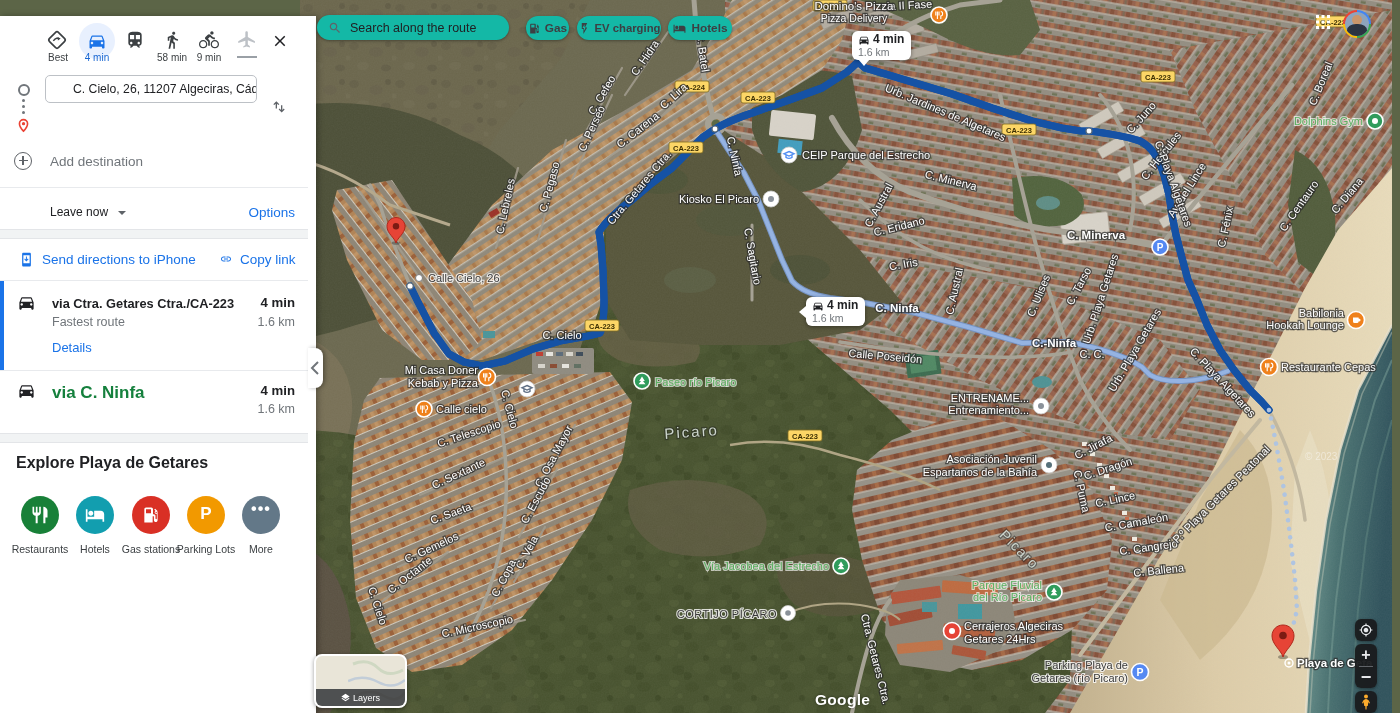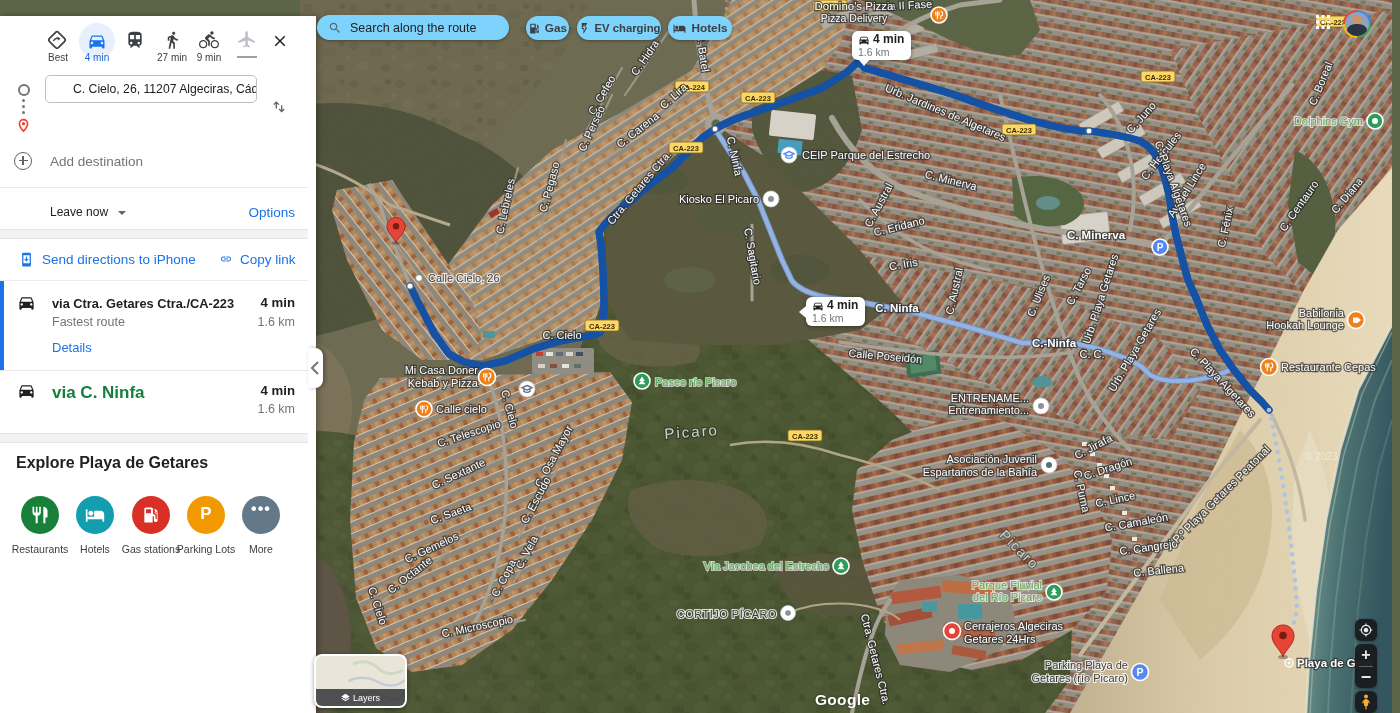--- a/index.html
+++ b/index.html
@@ -1,21 +1,21 @@
 <!DOCTYPE html>
 <html><head>
 <meta charset="utf-8">
 <style>
 html,body{margin:0;padding:0;}
 #app{position:relative;width:1400px;height:713px;overflow:hidden;font-family:"Liberation Sans",sans-serif;background:#5c6547;}
 #maparea{position:absolute;left:300px;top:0;width:1235px;height:713px;}
 #mapsvg{position:absolute;left:0;top:0;filter:blur(0.45px) saturate(0.97);}
 #sidebar{position:absolute;left:0;top:16px;width:316px;height:713px;background:#fff;box-shadow:2px 0 6px rgba(0,0,0,.3);z-index:5;}
 .ovl{position:absolute;z-index:6;}
-.pill{background:#7dd3fc;border-radius:20px;box-shadow:0 1px 3px rgba(0,0,0,.35);display:flex;align-items:center;color:#3c4043;font-size:13.5px;white-space:nowrap;}
+.pill{background:#14b8a6;border-radius:20px;box-shadow:0 1px 3px rgba(0,0,0,.35);display:flex;align-items:center;color:#3c4043;font-size:13.5px;white-space:nowrap;}
 .callout{position:absolute;background:#fff;border-radius:6px;box-shadow:0 1px 4px rgba(0,0,0,.4);padding:2px 7px 2px 6px;z-index:6;}
 .callout .l1{font-size:12px;font-weight:bold;color:#202124;display:flex;align-items:center;gap:3px;white-space:nowrap;line-height:13px;height:13px;}
 .callout .l2{font-size:10.5px;color:#70757a;line-height:11px;height:11px;margin-top:1px;}
 </style>
 </head>
 <body>
 <div id="app">
 <div id="maparea">
 <svg id="mapsvg" width="1092" height="713" viewBox="0 0 1092 713">
 <defs>
@@ -683,21 +683,21 @@
         </svg>
   <div style="position:absolute;left:79px;top:36px;width:36px;text-align:center;font-size:10px;color:#1967d2;">4 min</div>
 
   <svg style="position:absolute;left:125px;top:14px" width="20" height="20" viewBox="0 0 24 24">
           <path fill="#3c4043" d="M12 2c-4.4 0-8 .5-8 4v9.5C4 17.4 5.6 19 7.5 19L6 20.5v.5h2.2l2-2h3.7l2 2H18v-.5L16.5 19c1.9 0 3.5-1.6 3.5-3.5V6c0-3.5-3.6-4-8-4zM7.5 17c-.8 0-1.5-.7-1.5-1.5S6.7 14 7.5 14s1.5.7 1.5 1.5S8.3 17 7.5 17zm3.5-6H6V6h5v5zm5.5 6c-.8 0-1.5-.7-1.5-1.5s.7-1.5 1.5-1.5 1.5.7 1.5 1.5-.7 1.5-1.5 1.5zm1.5-6h-5V6h5v5z"></path>
         </svg>
 
   <svg style="position:absolute;left:163px;top:13px" width="19" height="22" viewBox="0 0 24 24">
           <path fill="#3c4043" d="M13.5 5.5c1.1 0 2-.9 2-2s-.9-2-2-2-2 .9-2 2 .9 2 2 2zM9.8 8.9L7 23h2.1l1.8-8 2.1 2v6h2v-7.5l-2.1-2 .6-3C14.8 12 16.8 13 19 13v-2c-1.9 0-3.5-1-4.3-2.4l-1-1.6c-.4-.6-1-1-1.7-1-.3 0-.5.1-.8.1L6 8.3V13h2V9.6l1.8-.7"></path>
         </svg>
-  <div style="position:absolute;left:154px;top:36px;width:36px;text-align:center;font-size:10px;color:#3c4043;">27 min</div>
+  <div style="position:absolute;left:154px;top:36px;width:36px;text-align:center;font-size:10px;color:#3c4043;">58 min</div>
 
   <svg style="position:absolute;left:198px;top:14px" width="22" height="20" viewBox="0 0 24 24">
           <path fill="#3c4043" d="M15.5 5.5c1.1 0 2-.9 2-2s-.9-2-2-2-2 .9-2 2 .9 2 2 2zM5 12c-2.8 0-5 2.2-5 5s2.2 5 5 5 5-2.2 5-5-2.2-5-5-5zm0 8.5c-1.9 0-3.5-1.6-3.5-3.5s1.6-3.5 3.5-3.5 3.5 1.6 3.5 3.5-1.6 3.5-3.5 3.5zm5.8-10l2.4-2.4.8.8c1.3 1.3 3 2.1 5.1 2.1V9c-1.5 0-2.7-.6-3.6-1.5l-1.9-1.9c-.5-.4-1-.6-1.6-.6s-1.1.2-1.4.6L7.8 8.4c-.4.4-.6.9-.6 1.4 0 .6.2 1.1.6 1.4L11 14v5h2v-6.2l-2.2-2.3zM19 12c-2.8 0-5 2.2-5 5s2.2 5 5 5 5-2.2 5-5-2.2-5-5-5zm0 8.5c-1.9 0-3.5-1.6-3.5-3.5s1.6-3.5 3.5-3.5 3.5 1.6 3.5 3.5-1.6 3.5-3.5 3.5z"></path>
         </svg>
   <div style="position:absolute;left:191px;top:36px;width:36px;text-align:center;font-size:10px;color:#3c4043;">9 min</div>
 
   <svg style="position:absolute;left:237px;top:14px" width="20" height="20" viewBox="0 0 24 24">
           <path fill="#bdc1c6" d="M21.5 15.5v-2l-8.5-5V3c0-.8-.7-1.5-1.5-1.5S10 2.2 10 3v5.5l-8.5 5v2l8.5-2.7V18l-2.5 1.9V21l4-1.2 4 1.2v-1.6L13 17.5v-5.2l8.5 3.2z"></path>
         </svg>
   <div style="position:absolute;left:237px;top:40px;width:20px;border-top:2px solid #9aa0a6;"></div>

